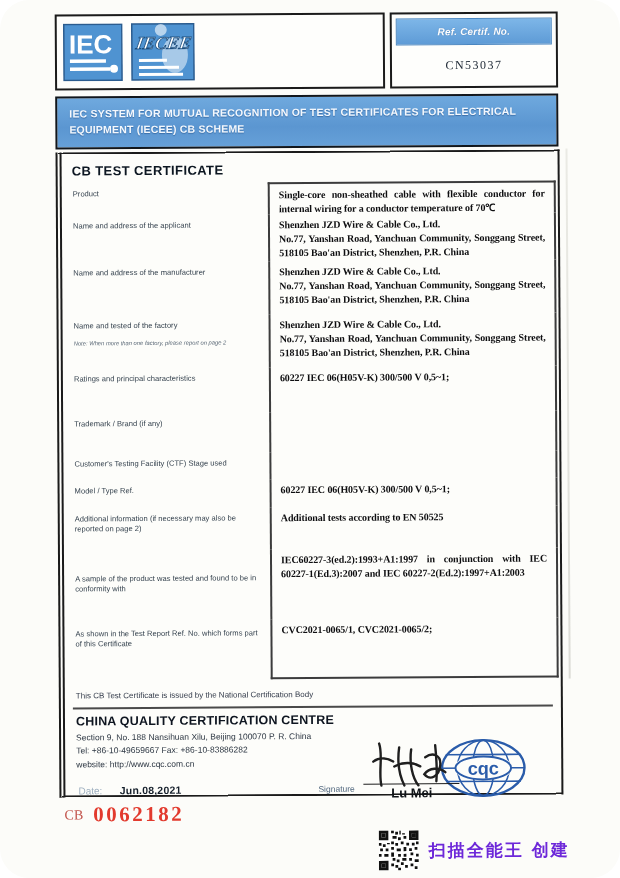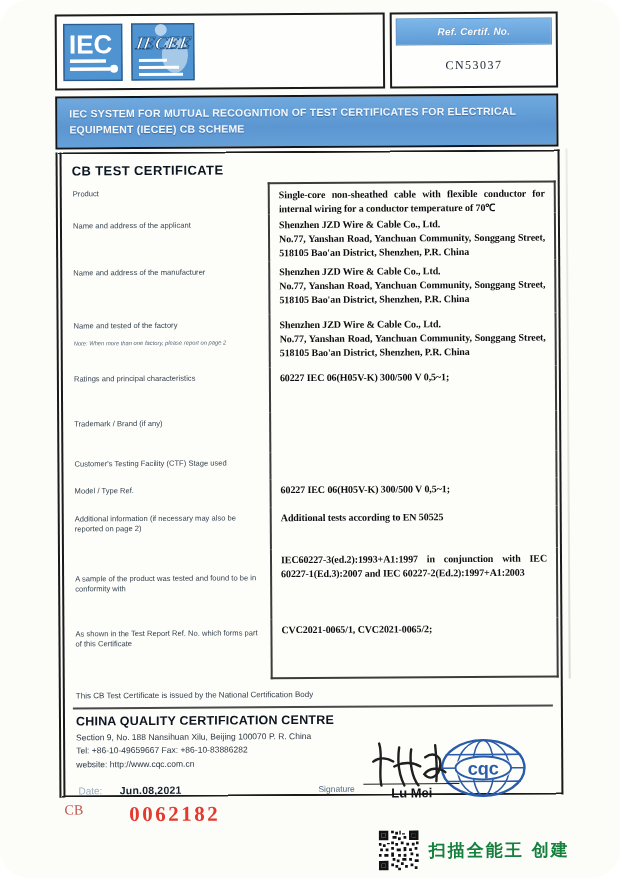--- a/index.html
+++ b/index.html
@@ -59,28 +59,28 @@
   .date-label { font-size:10px; color:#9fb0c0; }
   .date-value { font-size:10.5px; font-weight:bold; color:#16202c; margin-left:13px; letter-spacing:.2px; }
   .sig-block { position:absolute; left:242px; bottom:0; display:flex; align-items:center; }
   .sig-label { font-size:8.5px; color:#51677e; margin:0 9px 7px 0; }
   .sig-wrap { width:96px; text-align:center; position:relative; }
   .hand { position:absolute; left:6px; bottom:13px; }
   .sig-line { border-top:1.5px solid #1d1d1d; }
   .signer { font-size:13px; font-weight:bold; color:#101418; margin-top:1px; }
 
   
-  .cb-stamp { position:absolute; left:62px; top:801px; display:flex; align-items:flex-start;gap:36px; }
+  .cb-stamp { position:absolute; left:62px; top:801px; display:flex; align-items:center; }
   .cb-prefix { font-family:"Liberation Serif", serif; font-size:14px; color:#c2544c; margin-right:10px; }
   .cb-number { font-family:Liberation Serif, serif; font-weight:bold; font-size:21px;
                color:#e23a2e; letter-spacing:2.5px; }
 
   
   .scan-mark { position:absolute; left:376px; top:831px; display:flex; align-items:center; gap:10px; }
-  .wm-text { font-size:17px; color:#15803d; font-weight:600; letter-spacing:2px;
+  .wm-text { font-size:17px; color:#6d28d9; font-weight:600; letter-spacing:2px;
              font-family:"DejaVu Sans", sans-serif; }
 
   .scan-edge { position:absolute; left:567px; top:150px; width:2px; height:530px;
                background:linear-gradient(180deg,#dcdcd4,#c2c2ba); opacity:.55; }
 </style>
 </head>
 <body>
 
 <div class="page">
   <div class="sheet">

